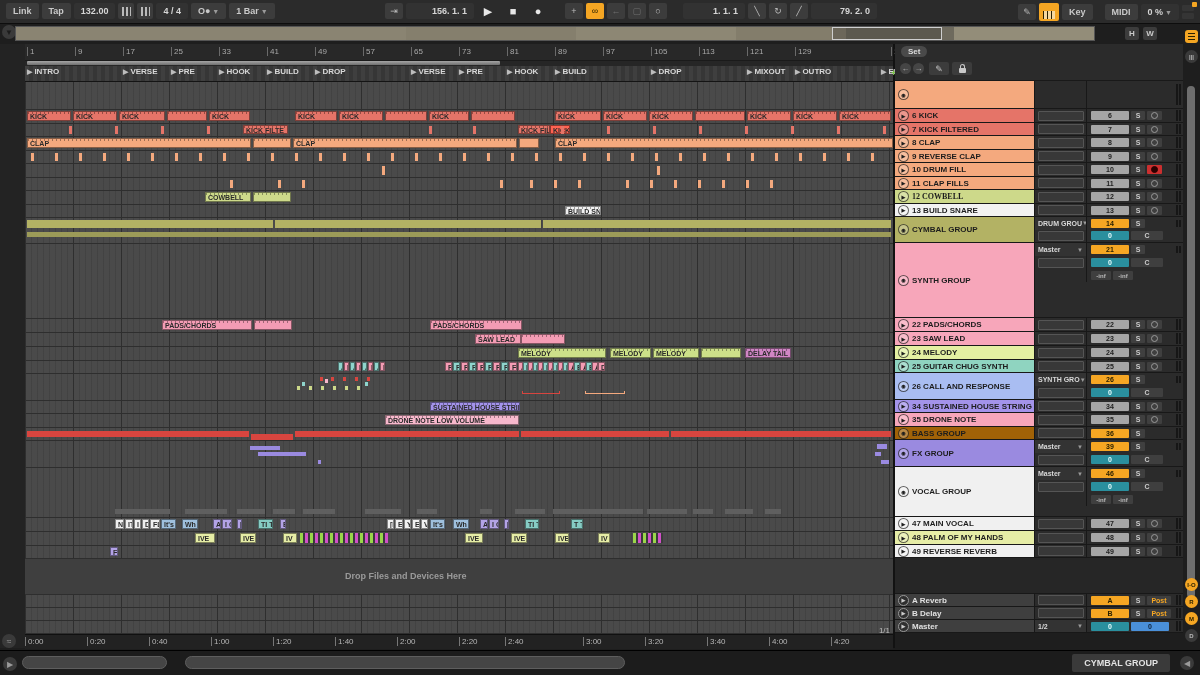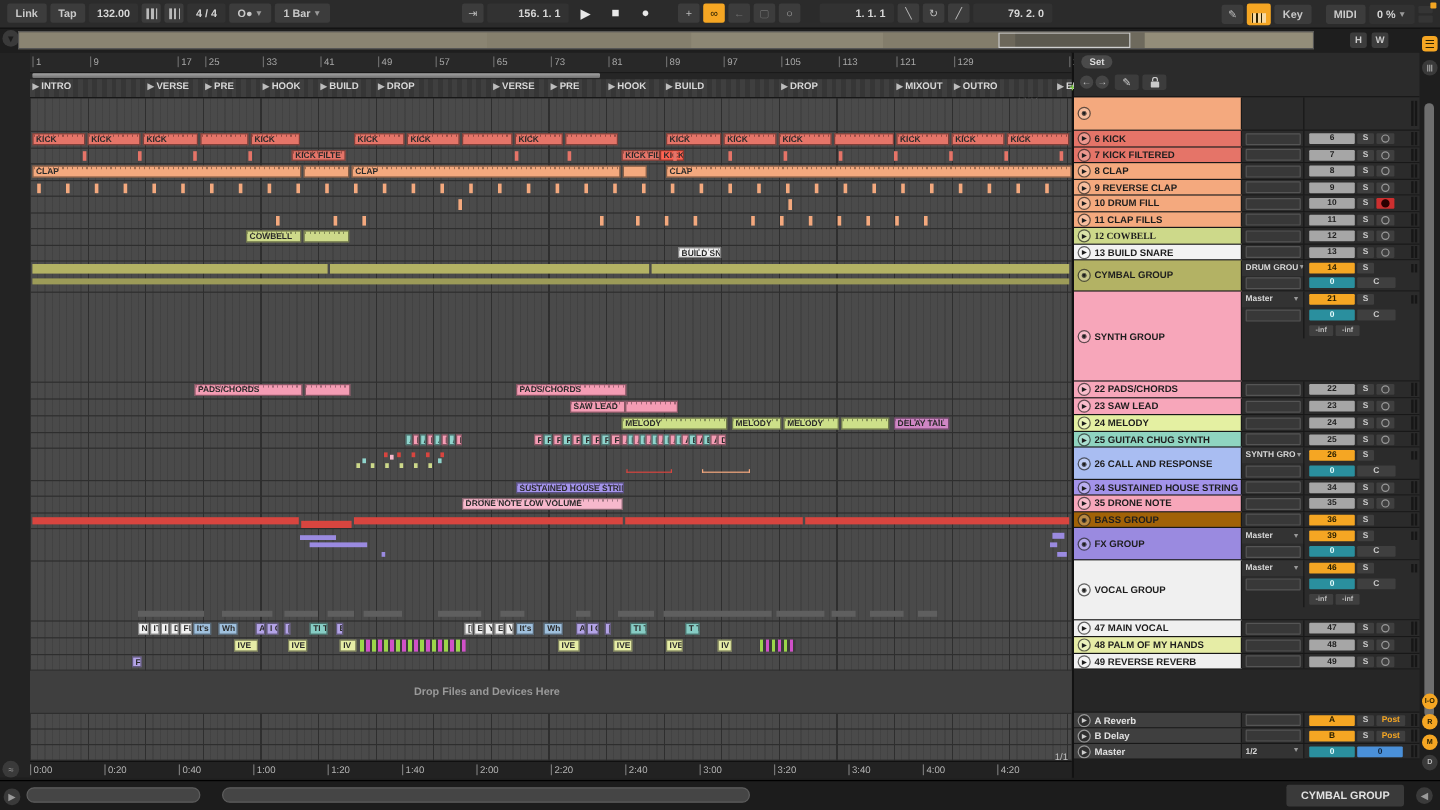--- a/index.html
+++ b/index.html
@@ -213,21 +213,21 @@
 
   <div class="gutter">
     <div class="stcirc" style="left:2px;top:590px">≈</div>
   </div>
   <div class="divider"></div>
 
   <div class="arrange">
     <div class="ruler" id="ruler">
         <div class="bnum" style="left: 2px;">1</div>
         <div class="bnum" style="left: 50px;">9</div>
-        <div class="bnum" style="left: 98px; margin-left: 25px;">17</div>
+        <div class="bnum" style="left: 98px;">17</div>
         <div class="bnum" style="left: 146px;">25</div>
         <div class="bnum" style="left: 194px;">33</div>
         <div class="bnum" style="left: 242px;">41</div>
         <div class="bnum" style="left: 290px;">49</div>
         <div class="bnum" style="left: 338px;">57</div>
         <div class="bnum" style="left: 386px;">65</div>
         <div class="bnum" style="left: 434px;">73</div>
         <div class="bnum" style="left: 482px;">81</div>
         <div class="bnum" style="left: 530px;">89</div>
         <div class="bnum" style="left: 578px;">97</div>
@@ -575,21 +575,21 @@
     <div class="timeruler" id="timeruler">
       <div class="gridlbl" style="bottom:14px">1/1</div>
     <div class="tlab" style="left: 0px;">0:00</div>
         <div class="tlab" style="left: 62px;">0:20</div>
         <div class="tlab" style="left: 124px;">0:40</div>
         <div class="tlab" style="left: 186px;">1:00</div>
         <div class="tlab" style="left: 248px;">1:20</div>
         <div class="tlab" style="left: 310px;">1:40</div>
         <div class="tlab" style="left: 372px;">2:00</div>
         <div class="tlab" style="left: 434px;">2:20</div>
-        <div class="tlab" style="left: 496px;">2:40</div>
+        <div class="tlab" style="left: 480px;">2:40</div>
         <div class="tlab" style="left: 558px;">3:00</div>
         <div class="tlab" style="left: 620px;">3:20</div>
         <div class="tlab" style="left: 682px;">3:40</div>
         <div class="tlab" style="left: 744px;">4:00</div>
         <div class="tlab" style="left: 806px;">4:20</div>
       </div>
   </div>
 
   <div class="headers">
     <div class="setrow">

